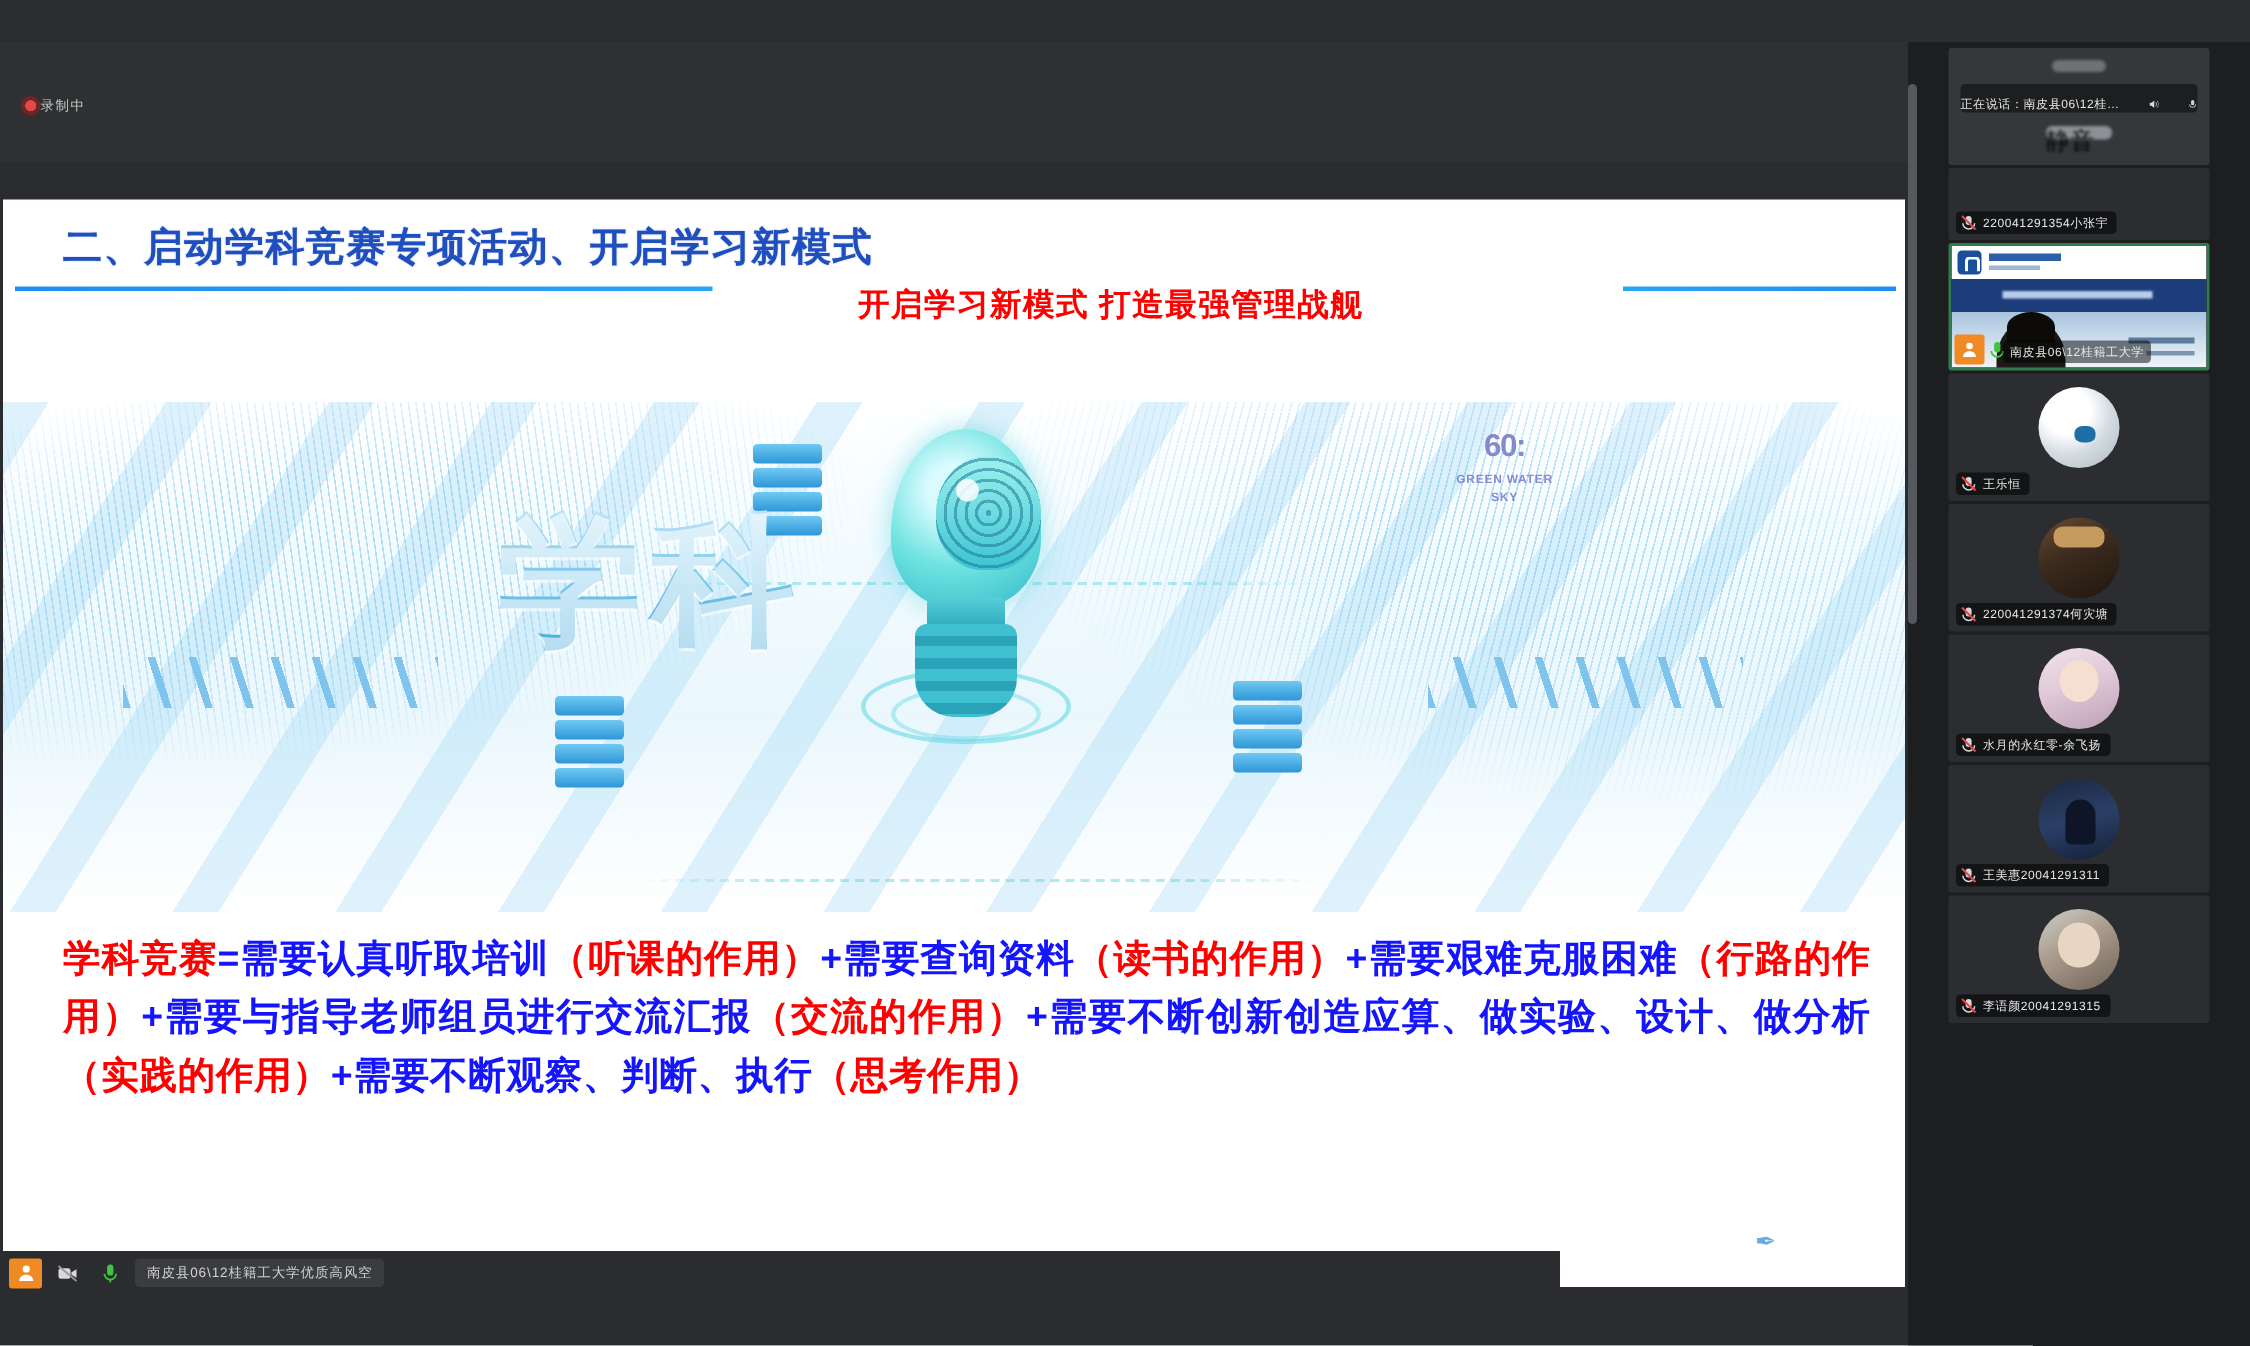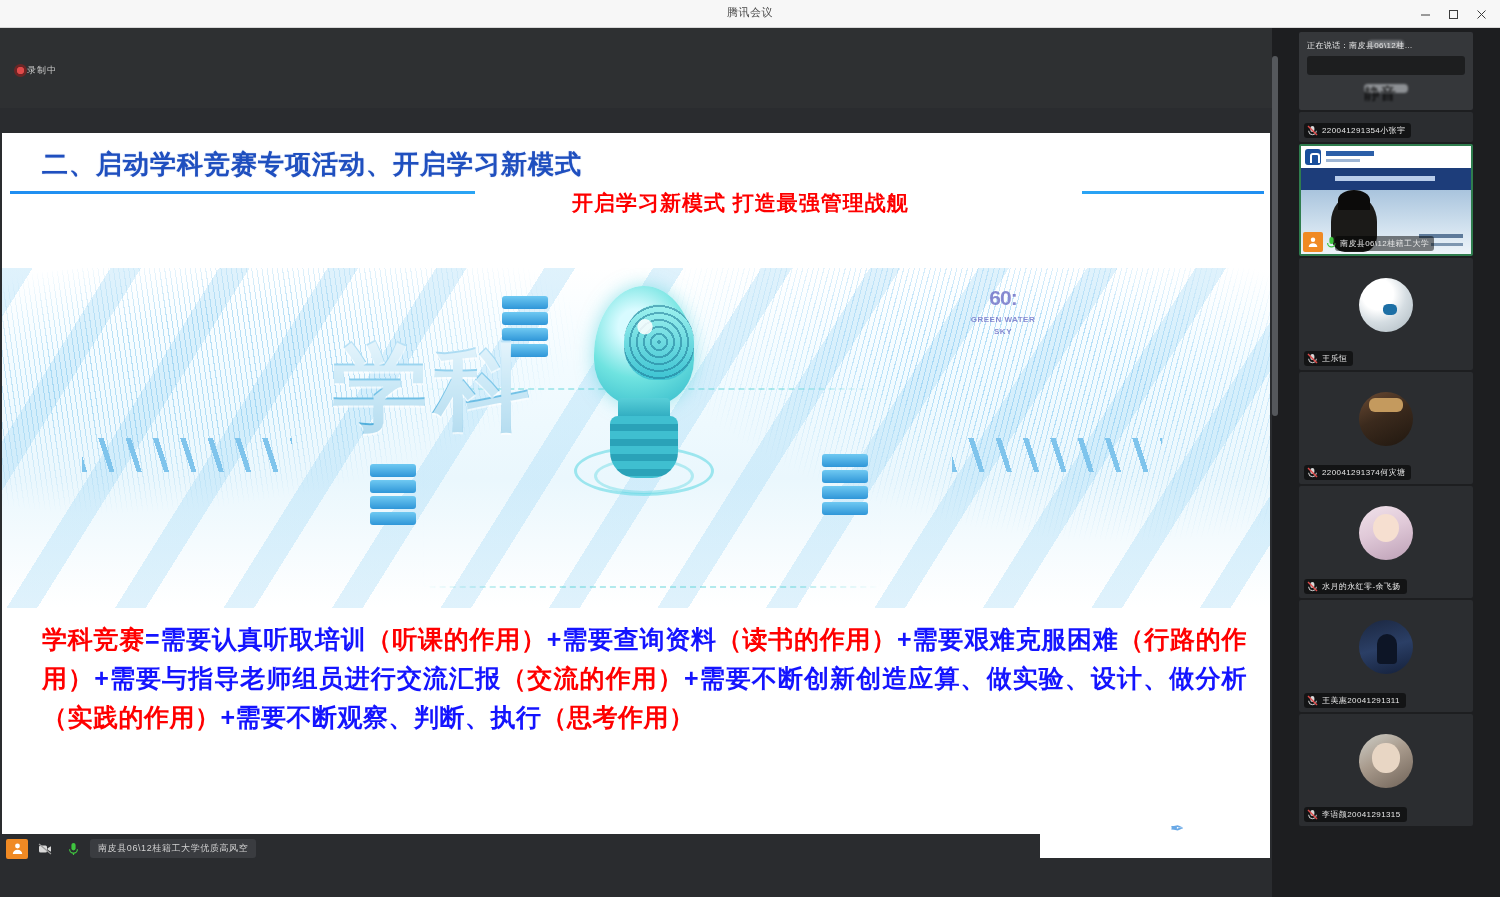--- a/index.html
+++ b/index.html
@@ -68,21 +68,21 @@
   .slash-l { position:absolute; left:80px; top:170px; width:210px; height:34px;
     background:repeating-linear-gradient(72deg,#7fc4ec 0 5px, transparent 5px 26px); }
   .slash-r { position:absolute; left:950px; top:170px; width:210px; height:34px;
     background:repeating-linear-gradient(72deg,#7fc4ec 0 5px, transparent 5px 26px); }
 
   .hero-word { position:absolute; top:72px; font-size:96px; font-weight:bold;
     letter-spacing:6px; line-height:1;
     background:linear-gradient(180deg,#bfe4f7 0%,#7fc8ea 45%,#46a8d8 100%);
     -webkit-background-clip:text; background-clip:text; color:transparent;
     text-shadow:0 2px 0 rgba(255,255,255,.6); }
-  .hero-word.left { left:330px;font-family:Liberation Serif, serif; }
+  .hero-word.left { left:330px; }
   .hero-word.right { left:720px; }
 
   .bulb { position:absolute; left:578px; top:18px; width:128px; height:250px; }
   .bulb-glass { position:absolute; left:14px; top:0; width:100px; height:120px;
     border-radius:52% 52% 46% 46%/60% 60% 40% 40%;
     background:radial-gradient(circle at 42% 34%, #d8fbff 0 18%, #6fe3e0 52%, #2fb6c9 100%);
     box-shadow:0 0 18px rgba(80,210,220,.55); }
   .bulb-brain { position:absolute; left:30px; top:18px; width:70px; height:76px;
     border-radius:50% 50% 44% 44%;
     background:
@@ -137,21 +137,21 @@
   .sb-user svg { display:block; }
   .sb-name { font-size:9px; color:#d2d2d2; background:#3a3c40; padding:3px 8px;
     border-radius:3px; margin-left:6px; filter:blur(.45px); letter-spacing:.6px; }
 
   
   .rail { position:absolute; right:0; top:0; width:228px; height:869px;
     background:#1d1e20; padding:4px 5px; }
   .scrollbar { position:absolute; left:0; top:28px; width:6px; height:360px;
     background:#55585c; border-radius:3px; }
 
-  .tile { position:relative; width:174px; height:112px; margin:0 auto 2px auto;
+  .tile { position:relative; width:174px; height:85px; margin:0 auto 2px auto;
     background:#2b2d30; border-radius:2px; overflow:hidden; }
   .tile.self { height:78px; background:#35373a; }
   .tile.video { border:2px solid #2f7d4e; }
 
   .tile-name { position:absolute; left:5px; bottom:4px; max-width:160px;
     display:flex; align-items:center; gap:4px; background:rgba(0,0,0,.55);
     padding:2px 6px 2px 3px; border-radius:3px; }
   .mic { width:11px; height:11px; flex:none; position:relative; }
   .mic svg { display:block; }
   .nm { font-size:8px; color:#e6e6e6; white-space:nowrap; filter:blur(.45px);
@@ -176,22 +176,22 @@
     height:30px; border-radius:10px 10px 4px 4px; background:#0d1526; }
   .av6 { background:linear-gradient(150deg,#cfcfc8 0%,#a89a8c 45%,#6f6257 100%); }
   .av6::after { content:""; position:absolute; left:13px; top:9px; width:28px;
     height:30px; border-radius:48%; background:#e8d6c4; }
 
   
   .self-inner { position:absolute; left:0; top:0; right:0; bottom:0; }
   .self-blob { position:absolute; left:50%; top:8px; transform:translateX(-50%);
     width:36px; height:8px; border-radius:5px; background:#6e7175; filter:blur(1px); }
   .self-pill { position:absolute; left:8px; top:24px; right:8px; height:19px;
-    background:rgba(0,0,0,.45); border-radius:3px; display:flex; align-items:flex-start;
-    justify-content:center; gap:20px;flex-direction:column; }
+    background:rgba(0,0,0,.45); border-radius:3px; display:flex; align-items:flex-end;
+    justify-content:center; gap:20px; }
   .self-pill .nm { font-size:8px; }
   .self-blob2 { position:absolute; left:50%; top:52px; transform:translateX(-50%);
     width:44px; height:9px; border-radius:4px; background:#8d9094; filter:blur(1.2px); }
 
   
   .vid { position:absolute; inset:0; background:#0f1b33; }
   .vid-top { position:absolute; left:0; top:0; right:0; height:22px; background:#ffffff; }
   .vid-logo { position:absolute; left:4px; top:3px; width:16px; height:16px;
     border-radius:3px; background:#1a4f9c; }
   .vid-logo::after { content:""; position:absolute; left:5px; top:4px; width:6px;
@@ -219,40 +219,20 @@
   .vid-orange { position:absolute; left:2px; bottom:2px; width:20px; height:20px;
     background:#f08a24; border-radius:2px; display:flex; align-items:center;
     justify-content:center; }
   .vid-green { position:absolute; left:25px; bottom:4px; width:11px; height:14px; }
 </style>
 </head>
 <body>
 
 <div id="app">
 
-  <div class="titlebar">
-    <div class="titlebar-title">腾讯会议</div>
-    <div class="winbtns">
-      <div class="winbtn">
-        <svg width="11" height="11" viewBox="0 0 11 11">
-            <path d="M1 6h9" stroke="#3c3c3c" stroke-width="1"></path>
-          </svg>
-      </div>
-      <div class="winbtn">
-        <svg width="11" height="11" viewBox="0 0 11 11">
-            <rect x="1.5" y="1.5" width="8" height="8" fill="none" stroke="#3c3c3c" stroke-width="1"></rect>
-          </svg>
-      </div>
-      <div class="winbtn">
-        <svg width="11" height="11" viewBox="0 0 11 11">
-            <path d="M1.5 1.5l8 8M9.5 1.5l-8 8" stroke="#3c3c3c" stroke-width="1"></path>
-          </svg>
-      </div>
-    </div>
-  </div>
 
   <div class="meeting">
 
     <div class="topstrip">
       <div class="rec">
         <div class="rec-dot"></div>
         <div class="rec-label">录制中</div>
       </div>
     </div>
 
@@ -355,21 +335,21 @@
               </svg>
             <svg width="9" height="11" viewBox="0 0 9 11">
                 <rect x="2.7" y="1" width="3.4" height="5.6" rx="1.7" fill="#d0d0d0"></rect>
                 <path d="M1.2 5.6a3.2 3.2 0 0 0 6.4 0" stroke="#d0d0d0" stroke-width="1" fill="none"></path>
               </svg>
           </div>
           <div class="self-blob2">静音</div>
         </div>
       </div>
 
-      <div class="tile" style="height:30px">
+      <div class="tile" style="height:48px">
         <div class="tile-name">
           <span class="mic">
             <svg width="11" height="11" viewBox="0 0 11 11">
                 <rect x="3.4" y="1" width="4" height="6" rx="2" fill="#d8d8d8"></rect>
                 <path d="M1.6 5.8a3.9 3.9 0 0 0 7.8 0" stroke="#d8d8d8" stroke-width="1" fill="none"></path>
                 <path d="M1 1l9 9" stroke="#e04a4a" stroke-width="1.4"></path>
               </svg>
           </span>
           <span class="nm">220041291354小张宇</span>
         </div>

